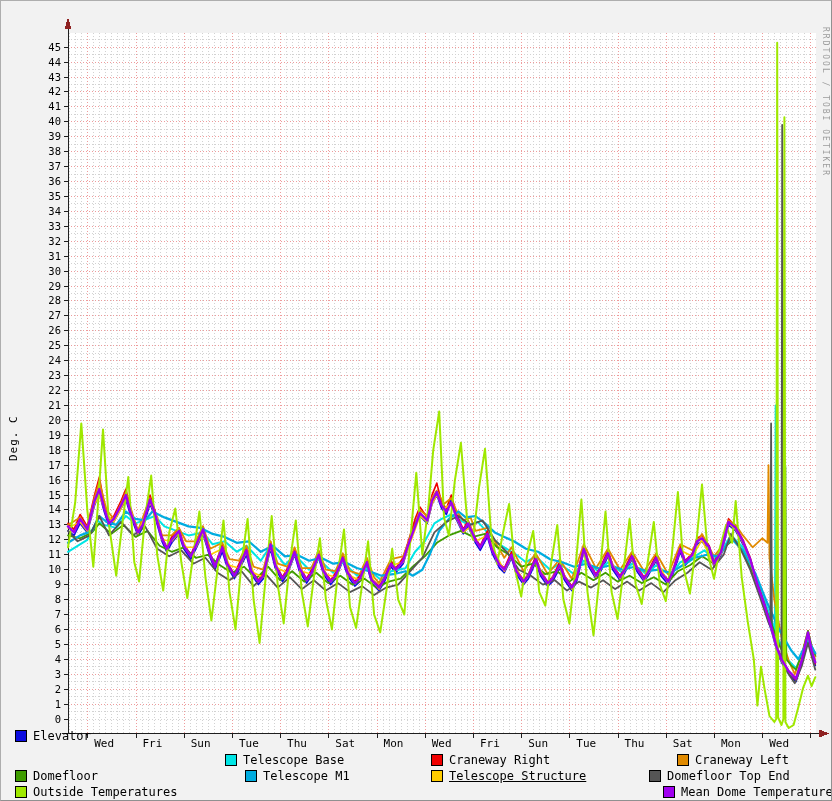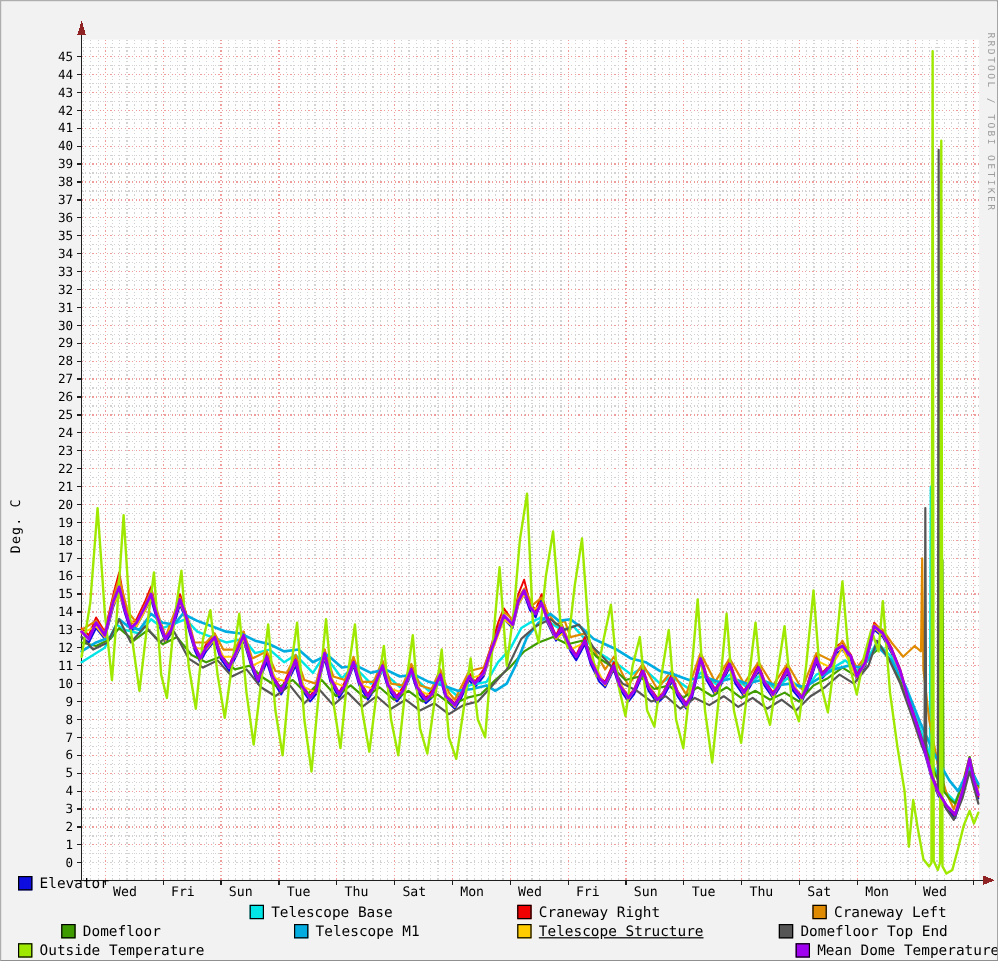--- a/index.html
+++ b/index.html
@@ -405,50 +405,50 @@
         <polyline points="68.0,526.4 74.0,532.4 80.1,518.9 87.3,529.4 94.5,501.0 99.3,489.1 104.2,508.5 109.0,523.4 113.8,518.9 121.0,505.5 125.9,495.1 130.7,513.0 137.9,532.4 142.7,524.9 150.0,499.5 154.8,513.0 162.0,538.3 166.8,548.8 171.7,539.8 178.9,530.9 183.7,545.8 190.9,556.3 195.8,545.8 203.0,529.4 210.2,554.8 215.0,566.7 222.3,547.3 227.1,563.7 234.3,575.7 239.1,566.7 246.4,550.3 251.2,571.2 258.4,581.6 263.3,575.7 270.5,544.3 275.3,565.2 282.5,578.7 287.4,571.2 294.6,551.8 299.4,568.2 306.6,580.2 311.5,572.7 318.7,554.8 323.5,571.2 330.7,581.6 335.6,575.7 342.8,557.8 347.6,572.7 354.8,583.1 359.7,578.7 366.9,562.2 371.7,580.2 379.0,587.6 383.8,580.2 391.0,563.7 395.8,569.7 403.1,560.7 407.9,545.8 415.1,526.4 419.9,513.0 427.2,520.4 432.0,501.0 436.8,492.1 441.6,505.5 446.4,511.5 451.3,502.5 456.1,516.0 463.3,530.9 468.1,523.4 475.4,539.8 480.2,547.3 487.4,533.9 492.2,550.3 499.5,565.2 504.3,569.7 511.5,554.8 516.4,571.2 523.6,581.6 528.4,575.7 535.6,559.2 540.5,572.7 547.7,583.1 552.5,578.7 559.7,565.2 564.6,577.2 571.8,587.6 576.6,578.7 583.8,548.8 588.7,563.7 595.9,575.7 600.7,568.2 608.0,553.3 612.8,566.7 620.0,577.2 624.8,569.7 632.1,556.3 636.9,568.2 644.1,578.7 648.9,571.2 656.2,557.8 661.0,572.7 668.2,581.6 673.0,571.2 680.3,548.8 685.1,562.2 692.3,554.8 697.1,541.3 702.0,538.3 709.2,547.3 714.0,563.7 721.2,551.8 728.5,521.9 735.7,527.9 742.9,541.3 750.2,559.2 757.4,584.6 764.6,605.5 771.9,629.4 776.7,647.3 781.5,659.3 788.7,671.2 796.0,678.7 802.0,659.3 808.0,632.4 811.6,650.3 815.3,662.3" stroke="#a000f0" stroke-width="2.4"></polyline>
       </g>
     </svg>
   <div class="ylab">Deg. C</div>
   <div class="wm">RRDTOOL / TOBI OETIKER</div>
   <div id="legend">
       <div class="li" style="left: 14px; top: 728px;">
         <span class="sw" style="background: rgb(13, 13, 224);"></span>
         <span>Elevator</span>
       </div>
-      <div class="li" style="left: 207px; top: 752px;">
+      <div class="li" style="left: 224px; top: 752px;">
         <span class="sw" style="background: rgb(0, 229, 229);"></span>
         <span>Telescope Base</span>
       </div>
       <div class="li" style="left: 430px; top: 752px;">
         <span class="sw" style="background: rgb(240, 0, 0);"></span>
         <span>Craneway Right</span>
       </div>
       <div class="li" style="left: 676px; top: 752px;">
         <span class="sw" style="background: rgb(224, 138, 0);"></span>
         <span>Craneway Left</span>
       </div>
-      <div class="li" style="left: 14px; top: 768px; margin-left: 36px;">
+      <div class="li" style="left: 14px; top: 768px;">
         <span class="sw" style="background: rgb(63, 156, 0);"></span>
         <span>Domefloor</span>
       </div>
       <div class="li" style="left: 224px; top: 768px; padding-left: 20px;">
         <span class="sw" style="background: rgb(0, 172, 224);"></span>
         <span>Telescope M1</span>
       </div>
       <div class="li" style="left: 430px; top: 768px; text-decoration: underline;">
         <span class="sw" style="background: rgb(255, 204, 0);"></span>
         <span>Telescope Structure</span>
       </div>
       <div class="li" style="left: 648px; top: 768px;">
         <span class="sw" style="background: rgb(85, 85, 85);"></span>
         <span>Domefloor Top End</span>
       </div>
       <div class="li" style="left: 14px; top: 784px;">
         <span class="sw" style="background: rgb(159, 232, 0);"></span>
-        <span>Outside Temperature</span>
+        <span>Outside Temperatures</span>
       </div>
       <div class="li" style="left: 662px; top: 784px;">
         <span class="sw" style="background: rgb(160, 0, 240);"></span>
         <span>Mean Dome Temperature</span>
       </div>
     </div>
 </div>
 
 </body></html>

